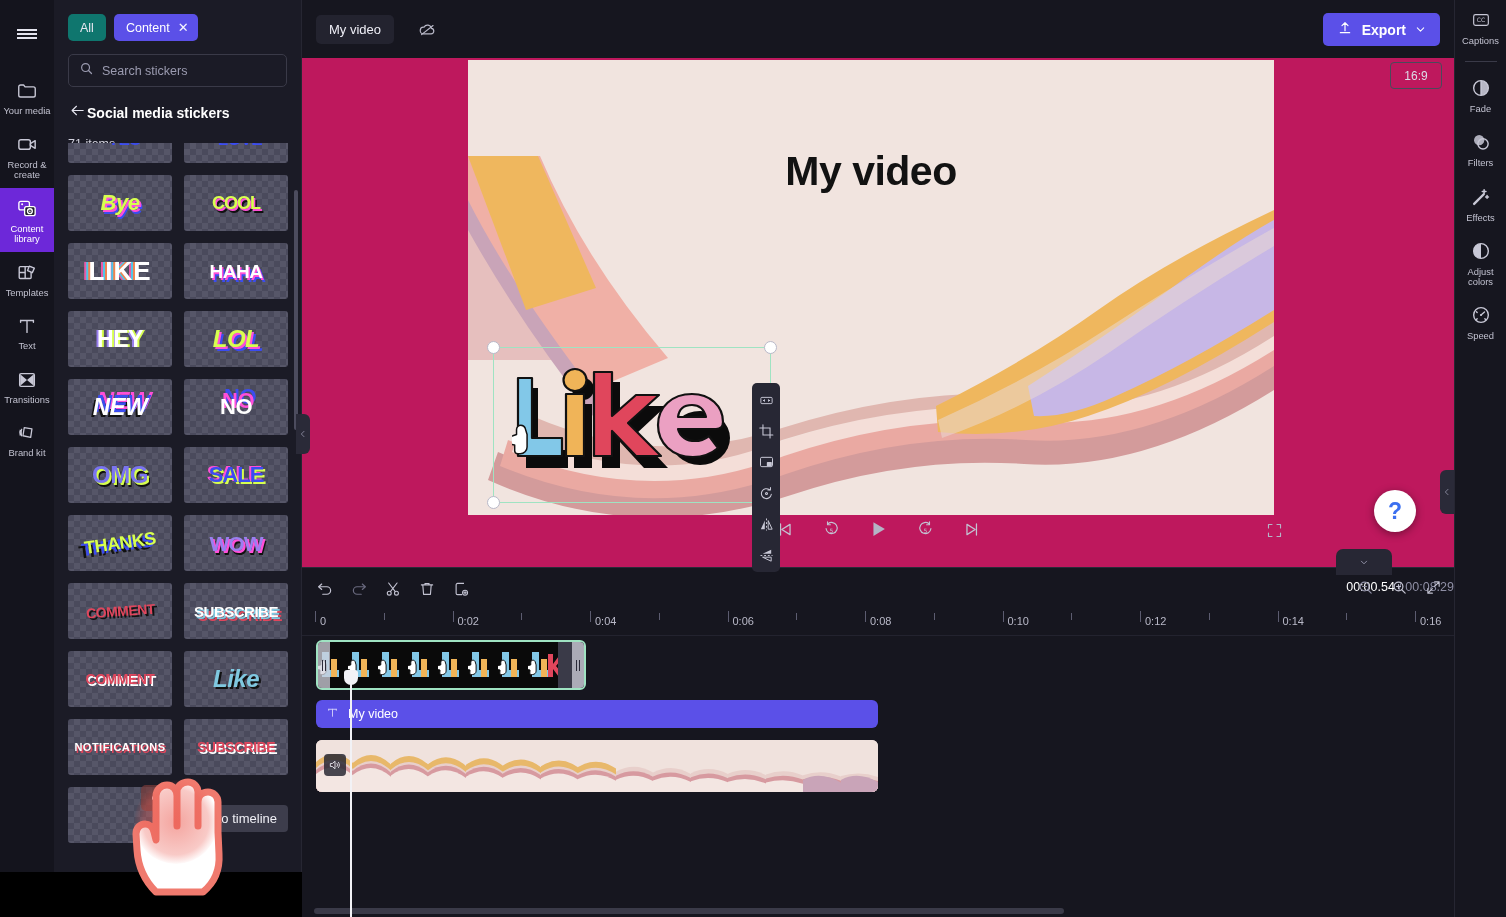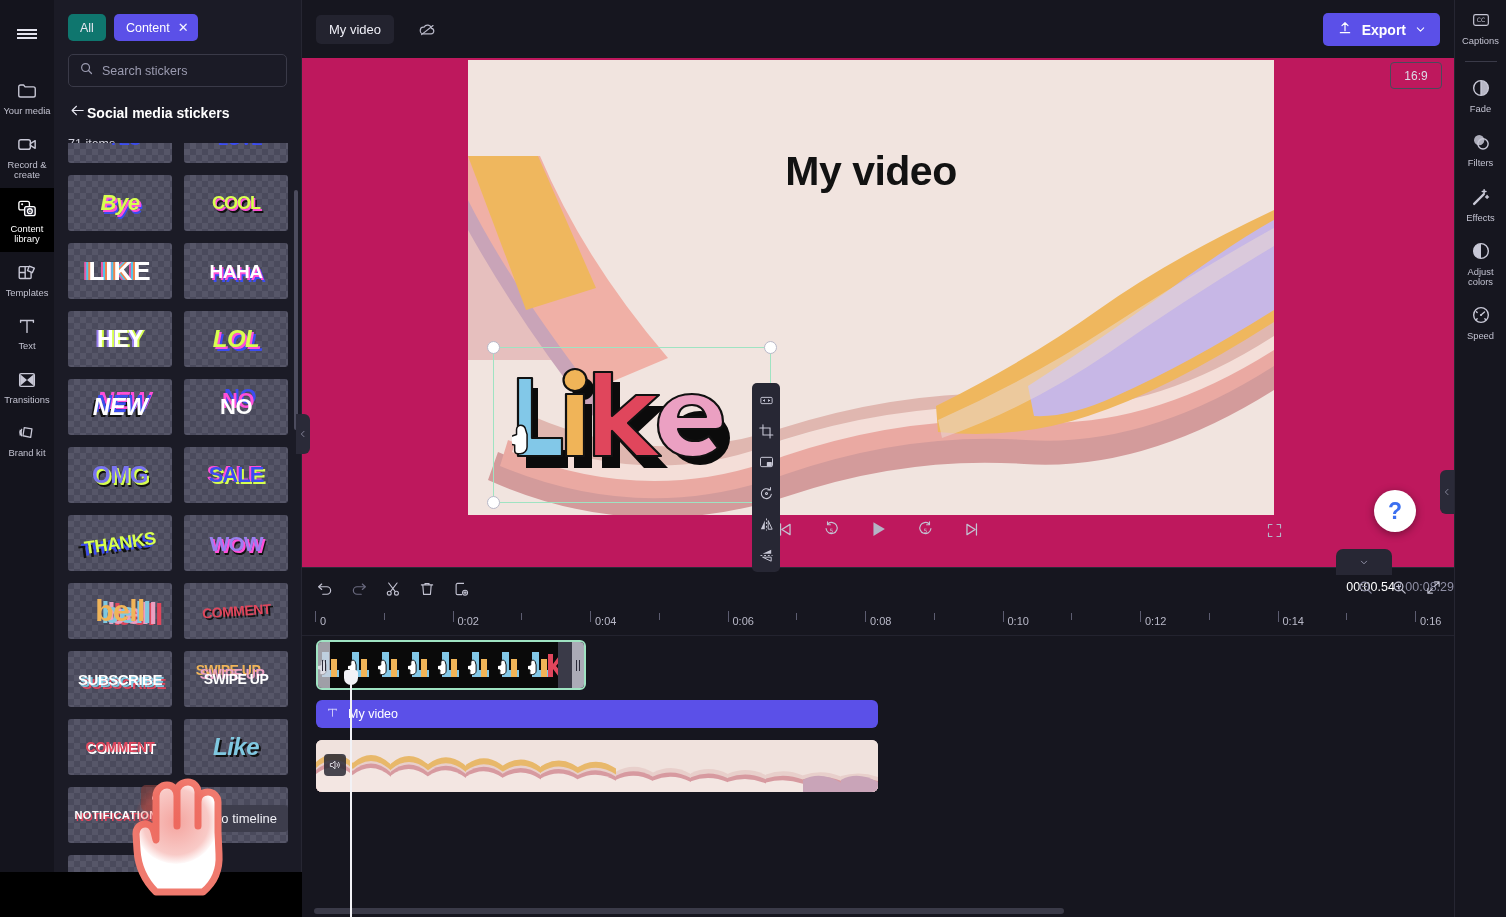--- a/index.html
+++ b/index.html
@@ -16,21 +16,21 @@
     position: absolute; left: 0; top: 0; width: 54px; height: 917px;
     background: #14141d; display: flex; flex-direction: column; align-items: center;
   }
   .rail-burger { margin-top: 16px; width: 36px; height: 36px;
     display: flex; align-items: center; justify-content: center; cursor: pointer; }
   .rail-burger span { display: block; width: 20px; height: 1.6px; background: #e4e4ee; margin: 2.6px 0; }
   .rail-item {
     width: 54px; padding: 9px 0 7px; display: flex; flex-direction: column;
     align-items: center; gap: 3px; cursor: pointer; color: #c8c8d6;
   }
-  .rail-item.active { background: #000000; }
+  .rail-item.active { background: #6d28d9; }
   .rail-item .lbl { font-size: 9.4px; line-height: 10.5px; text-align: center; color: #c2c2d0; width: 52px; }
   .rail-item.active .lbl { color: #ffffff; }
   .rail-ico { width: 24px; height: 24px; display: flex; align-items: center; justify-content: center; }
   .rail-ico svg { display: block; }
   .rail-spacer-1 { height: 18px; }
 
   
   .panel {
     position: absolute; left: 54px; top: 0; width: 248px; height: 917px;
     background: #1b1b26; border-right: 1px solid #262632;
@@ -379,30 +379,24 @@
           <div class="tile">
             <div class="art" style="font-size:22px;color:#3b4cf0;text-shadow:2px 2px 0 #d7ff4f,-2px -1px 0 #ff4fd8;letter-spacing:-1px;">SALE</div>
           </div>
           <div class="tile">
             <div class="art" style="font-size:18px;color:#d7ff4f;transform:rotate(-8deg);text-shadow:-3px 2px 0 #3b4cf0,-6px 4px 0 #111;">THANKS</div>
           </div>
           <div class="tile">
             <div class="art" style="font-size:21px;color:#9a7ff0;text-shadow:2px 2px 0 #ff4fd8,3px 4px 0 #111;letter-spacing:-1px;">WOW</div>
           </div>
           <div class="tile">
-            <div class="art" style="font-size:30px;color:#f0b458;text-shadow:6px 2px 0 #7fc8e0,12px 3px 0 #eba0c2,18px 4px 0 #e0465c;">bell</div>
-          </div>
-          <div class="tile">
             <div class="art" style="font-size:14px;color:#e0465c;text-shadow:2px 2px 0 #111;transform:rotate(-4deg);">COMMENT</div>
           </div>
           <div class="tile">
             <div class="art" style="font-size:15px;color:#ffffff;text-shadow:2px 2px 0 #7fc8e0,4px 4px 0 #e0465c;">SUBSCRIBE</div>
-          </div>
-          <div class="tile">
-            <div class="art" style="font-size:14px;color:#ffffff;text-shadow:-4px -5px 0 #eba0c2,-8px -9px 0 #f0b458;">SWIPE UP</div>
           </div>
           <div class="tile">
             <div class="art" style="font-size:14px;color:#e0465c;text-shadow:1.5px 1.5px 0 #ffffff;">COMMENT</div>
           </div>
           <div class="tile">
             <div class="art" style="font-size:24px;color:#7fc8e0;font-style:italic;text-shadow:2px 2px 0 #111;">Like</div>
           </div>
           <div class="tile">
             <div class="art" style="font-size:11px;color:#ffffff;text-shadow:1.5px 1.5px 0 #e0465c;letter-spacing:0.5px;">NOTIFICATIONS</div>
           </div>

